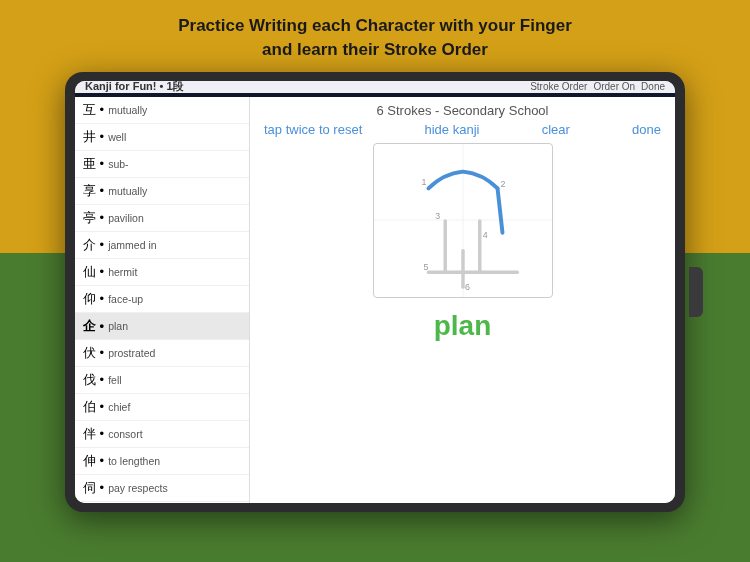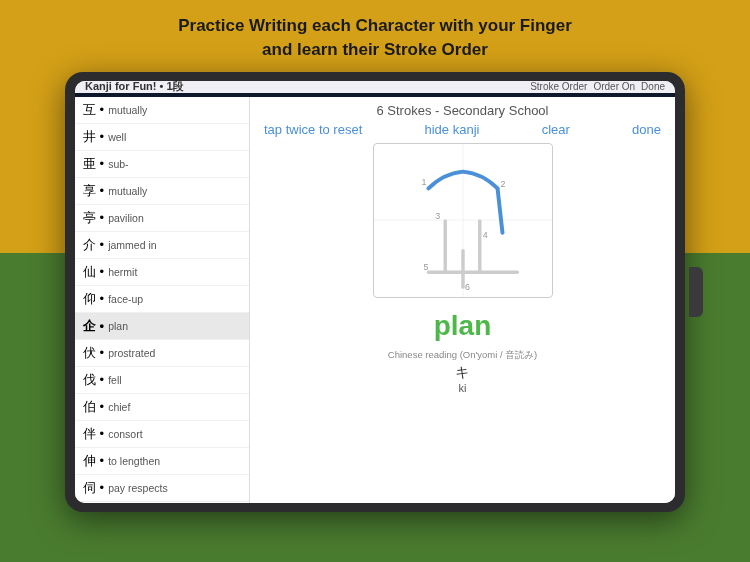--- a/index.html
+++ b/index.html
@@ -331,23 +331,18 @@
             <text x="128" y="44" font-size="9" fill="#999">2</text>
             <text x="62" y="76" font-size="9" fill="#999">3</text>
             <text x="110" y="95" font-size="9" fill="#999">4</text>
             <text x="50" y="128" font-size="9" fill="#999">5</text>
             <text x="92" y="148" font-size="9" fill="#999">6</text>
           </svg>
         </div>
 
         <div class="kanji-main-display">plan</div>
 
-        <div class="reading-section">
-          <div class="reading-label">Chinese reading (On'yomi / 音読み)</div>
-          <div class="reading-text">キ</div>
-          <div class="reading-text-small">ki</div>
-        </div>
 
       </div>
 
     </div>
   </div>
 </div>
 
 </body></html>

